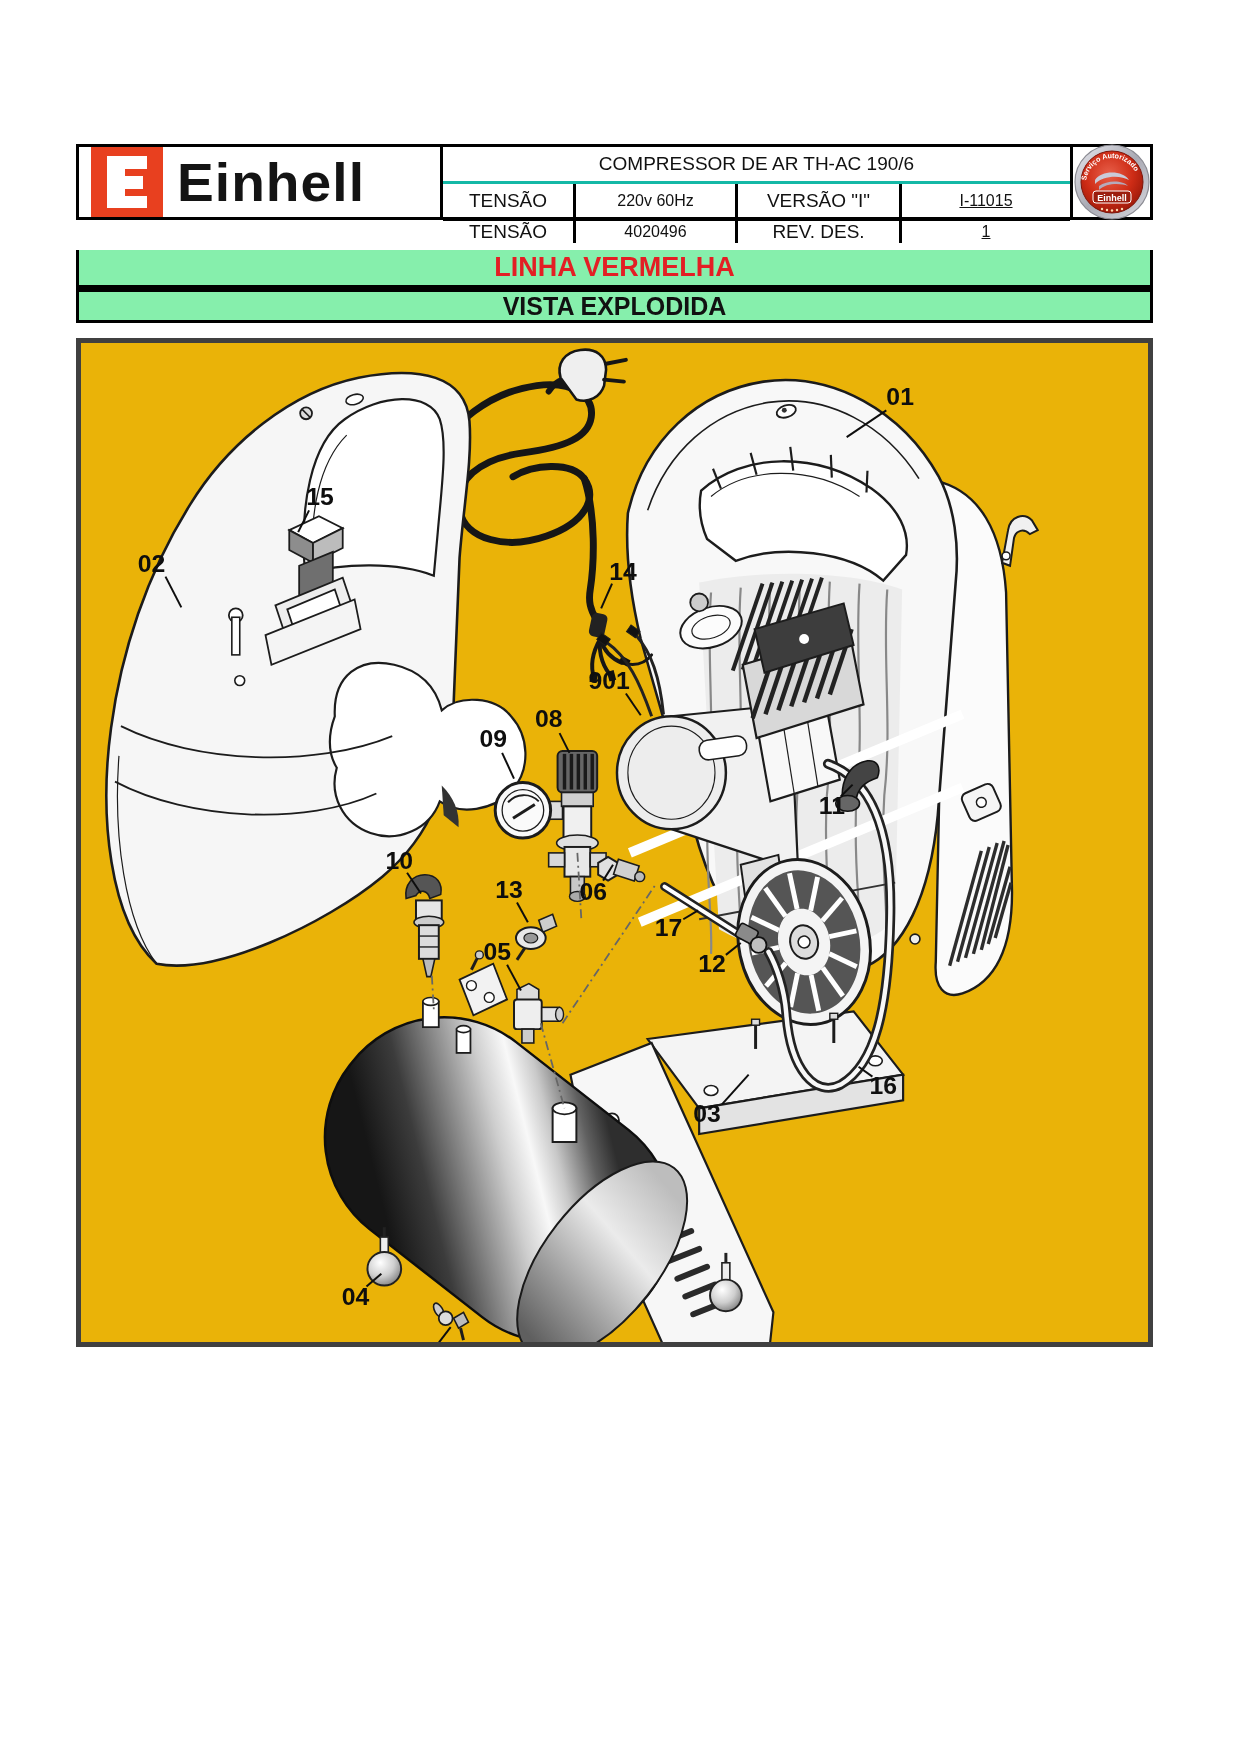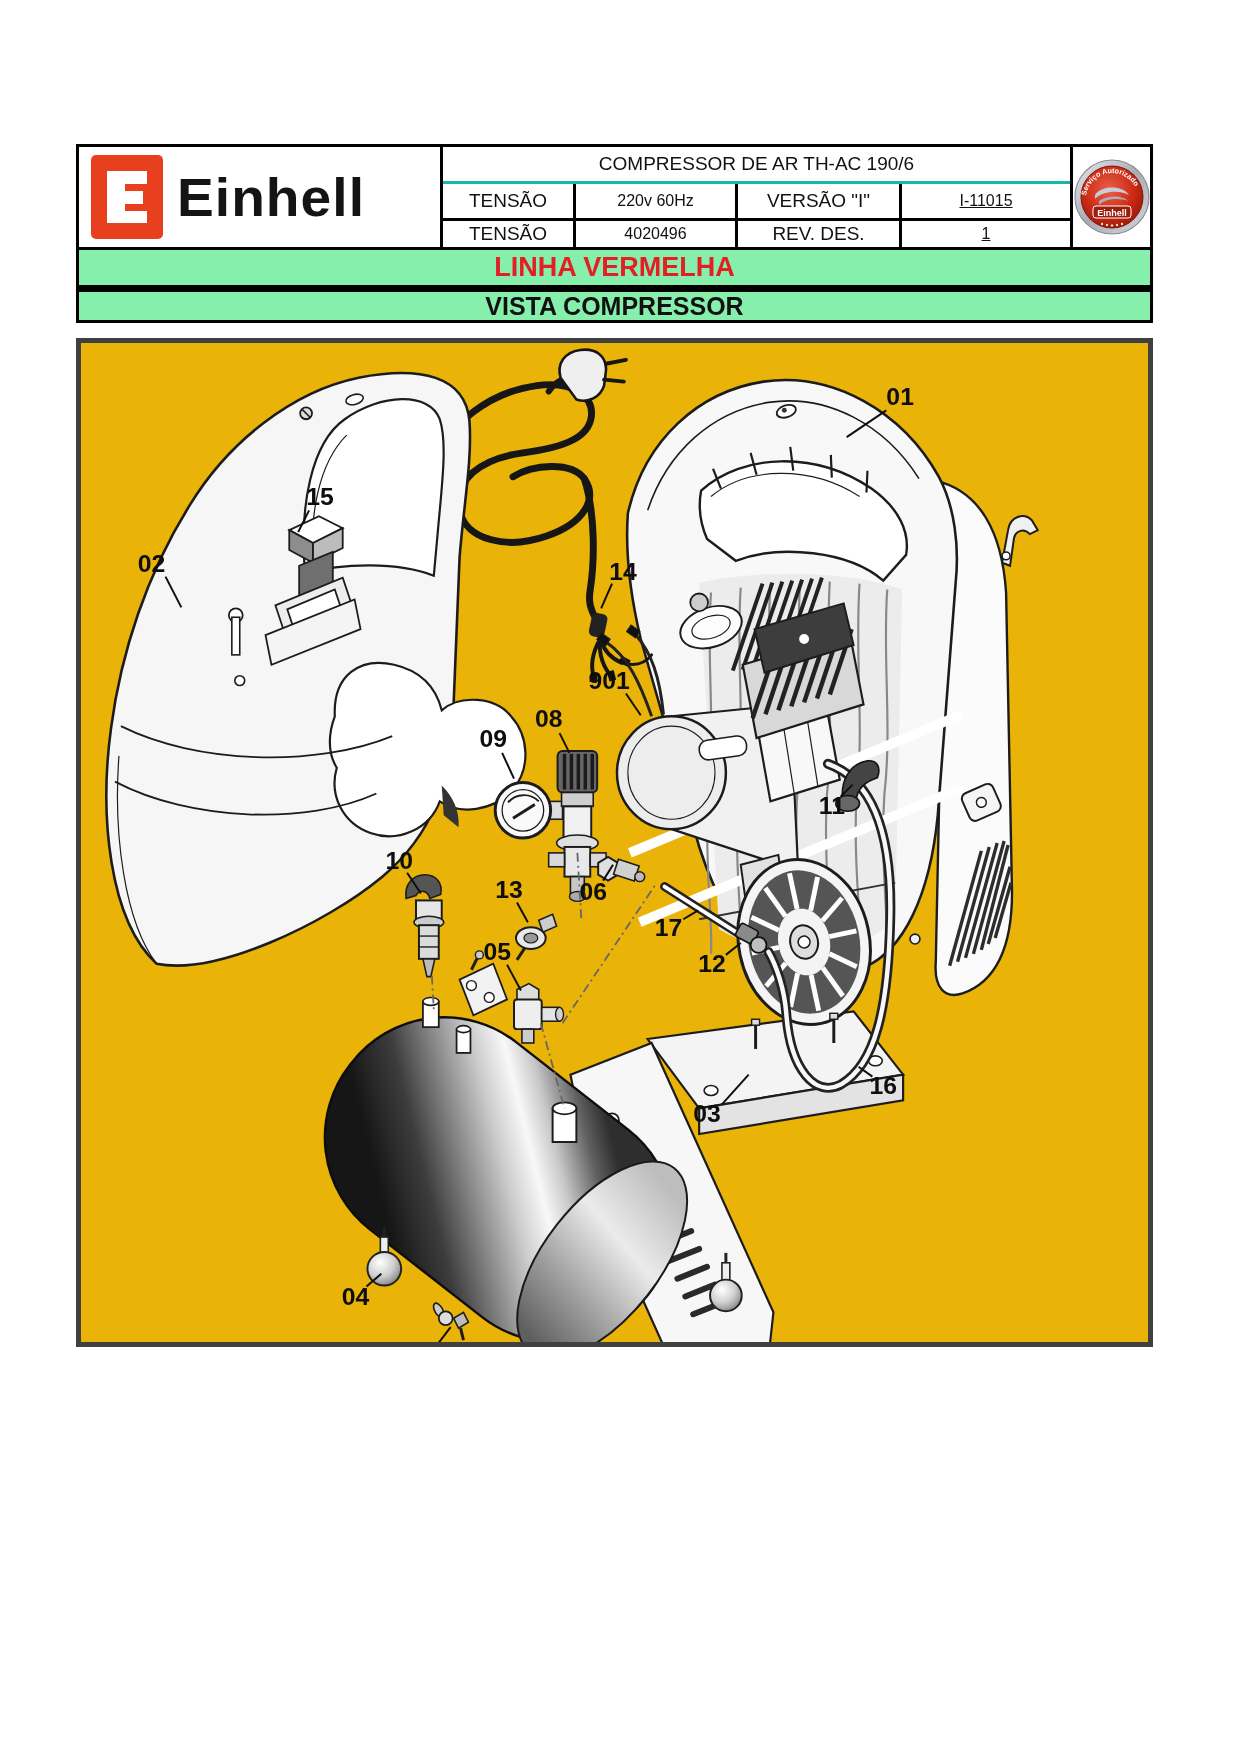--- a/index.html
+++ b/index.html
@@ -1,19 +1,19 @@
 <!DOCTYPE html>
 <html><head>
 <meta charset="utf-8">
 <style>
   html,body{margin:0;padding:0;background:#ffffff;}
   .sheet{position:relative;width:1240px;height:1754px;background:#fff;
          font-family:"Liberation Sans",sans-serif;color:#111;overflow:hidden;}
   
-  .htable{position:absolute;left:76px;top:144px;width:1077px;height:106px;
+  .htable{position:absolute;left:76px;top:144px;width:1077px;height:76px;
           border:3px solid #000;box-sizing:border-box;display:flex;background:#fff;}
   .logo-cell{width:364px;flex:none;border-right:3px solid #000;box-sizing:border-box;
              display:flex;align-items:center;padding-left:11px;gap:13px;overflow:hidden;}
   .logo-word{font-weight:900;font-size:53px;letter-spacing:1px;color:#141414;
              transform:scaleX(1.04);transform-origin:left center;line-height:1;}
   .mid{width:627px;flex:none;display:flex;flex-direction:column;box-sizing:border-box;}
   .title-row{height:34px;flex:none;border-bottom:3px solid #14b8a6;display:flex;
              align-items:center;justify-content:center;font-size:19px;}
   .data-row{height:34px;flex:none;border-bottom:3px solid #000;display:flex;}
   .data-row.last{border-bottom:none;flex:1;}
@@ -99,21 +99,21 @@
             <circle cx="34" cy="70" r="1.2"></circle>
             <circle cx="39" cy="70.5" r="1.2"></circle>
           <circle cx="44" cy="70" r="1.2"></circle>
             <circle cx="49" cy="69" r="1.2"></circle>
         </g>
       </svg>
     </div>
   </div>
 
   <div class="banner red" style="color: rgb(227, 30, 36);">LINHA VERMELHA</div>
-  <div class="banner blk" style="color: rgb(17, 17, 17);">VISTA COMPRESSOR</div>
+  <div class="banner blk" style="color: rgb(17, 17, 17);">VISTA EXPLODIDA</div>
 
   <div class="canvas">
   <svg id="exploded-svg" viewBox="76 323 1077 1009">
     <defs>
       <linearGradient id="gTank" gradientUnits="userSpaceOnUse" x1="572" y1="1073" x2="424" y2="1263">
         <stop offset="0" stop-color="#2e2e2e"></stop>
             <stop offset="0.10" stop-color="#606060"></stop>
         <stop offset="0.24" stop-color="#c8c8c8"></stop>
             <stop offset="0.34" stop-color="#f8f8f8"></stop>
         <stop offset="0.46" stop-color="#cfcfcf"></stop>

